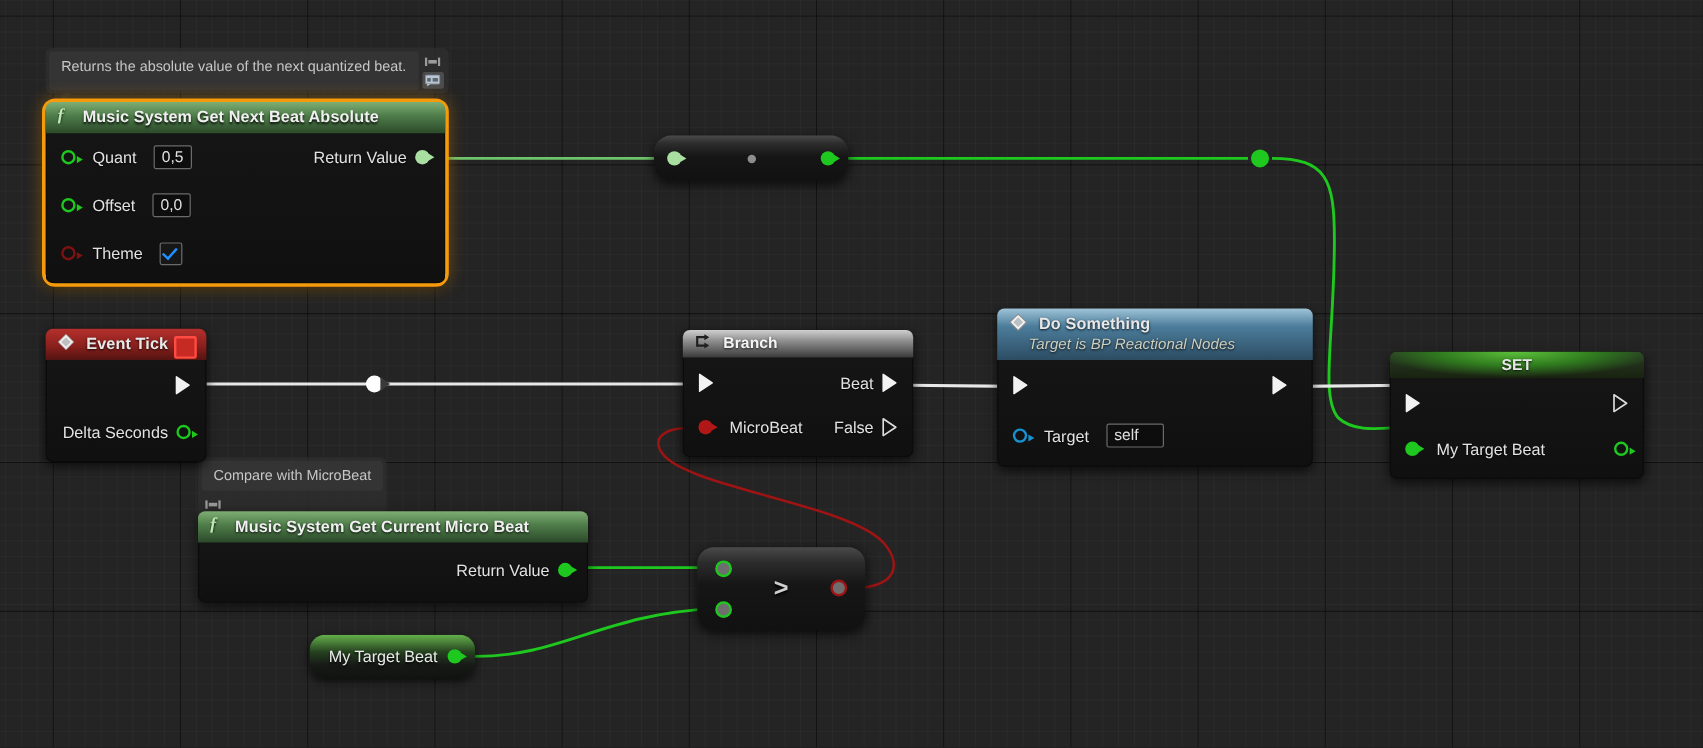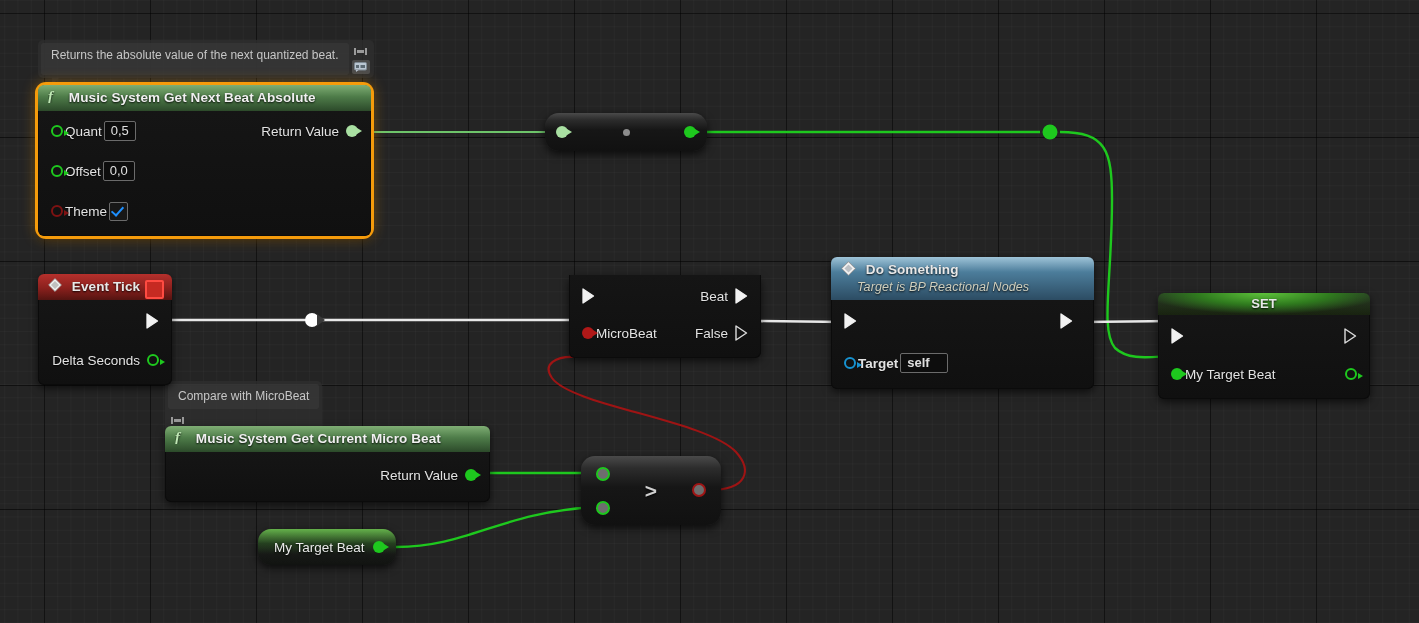--- a/index.html
+++ b/index.html
@@ -110,21 +110,21 @@
 
   
   .pin-row {
     position: relative;
     display: flex;
     align-items: center;
     min-height: 28px;
     padding: 0 12px;
   }
   .pin-row.split { justify-content: space-between; }
-  .pin-left { display:flex; align-items:center; gap:2px; }
+  .pin-left { display:flex; align-items:center; gap:14px; }
   .pin-right { display:flex; align-items:center; gap:7px; }
   .pin-label {
     color: #e2e2e2;
     font-size: 13.5px;
     white-space: nowrap;
     text-shadow: 0 1px 1px rgba(0,0,0,0.8);
   }
 
   
   .pin-data {
@@ -374,20 +374,32 @@
       <div class="pin-row" style="justify-content:flex-end; margin-top:12px;">
         <div class="pin-right">
           <span class="pin-label">Delta Seconds</span>
           <span class="pin-data hollow c-green"></span>
         </div>
       </div>
     </div>
   </div>
 
   <div class="node" style="left:569px; top:275px; width:192px;">
+    <div class="node-header hdr-flow" style="padding:3px 10px 4px 10px; color:#1c1c1c; font-size:13px;">
+      <span class="hdr-icon">
+        <svg width="14" height="13" viewBox="0 0 14 13">
+          <path d="M2 2 L2 11" stroke="#1f1f1f" stroke-width="1.8" fill="none"></path>
+          <path d="M2 3 L9 3" stroke="#1f1f1f" stroke-width="1.8" fill="none"></path>
+          <path d="M2 10 L9 10" stroke="#1f1f1f" stroke-width="1.8" fill="none"></path>
+          <path d="M8 0.5 L12 3 L8 5.5 Z" fill="#1f1f1f"></path>
+          <path d="M8 7.5 L12 10 L8 12.5 Z" fill="#1f1f1f"></path>
+        </svg>
+      </span>
+      <span style="color:#f5f5f5;text-shadow:0 1px 2px rgba(0,0,0,.75);">Branch</span>
+    </div>
     <div class="node-body" style="padding:7px 0 10px 0;">
       <div class="pin-row split">
         <div class="pin-left">
           <span class="pin-exec">
             <svg width="13" height="16" viewBox="0 0 13 16">
                 <path d="M1 1 L11.5 8 L1 15 Z" fill="#f2f2f2" stroke="#f2f2f2" stroke-width="1.3" stroke-linejoin="round"></path>
               </svg>
           </span>
         </div>
         <div class="pin-right">
@@ -420,21 +432,21 @@
     <div class="node-header hdr-bp" style="padding:4px 10px 6px 10px;">
       <span class="hdr-icon" style="vertical-align:-2px;">
         <svg width="15" height="15" viewBox="0 0 15 15">
           <path d="M7.5 0.7 L14.3 7.5 L7.5 14.3 L0.7 7.5 Z" fill="#f4f4f4" stroke="#8d8d8d" stroke-width="0.9"></path>
           <path d="M7.5 3.4 L11.6 7.5 L7.5 11.6 L3.4 7.5 Z" fill="#3a4a56" opacity="0.3"></path>
         </svg>
       </span>
       <span>Do Something</span>
       <span class="hdr-sub" style="margin-left:16px;">Target is BP Reactional Nodes</span>
     </div>
-    <div class="node-body" style="padding:7px 8px 11px 0;font-weight:bold;">
+    <div class="node-body" style="padding:7px 8px 11px 0;">
       <div class="pin-row split">
         <span class="pin-exec">
           <svg width="13" height="16" viewBox="0 0 13 16">
               <path d="M1 1 L11.5 8 L1 15 Z" fill="#f2f2f2" stroke="#f2f2f2" stroke-width="1.3" stroke-linejoin="round"></path>
             </svg>
         </span>
         <span class="pin-exec">
           <svg width="13" height="16" viewBox="0 0 13 16">
               <path d="M1 1 L11.5 8 L1 15 Z" fill="#f2f2f2" stroke="#f2f2f2" stroke-width="1.3" stroke-linejoin="round"></path>
             </svg>

